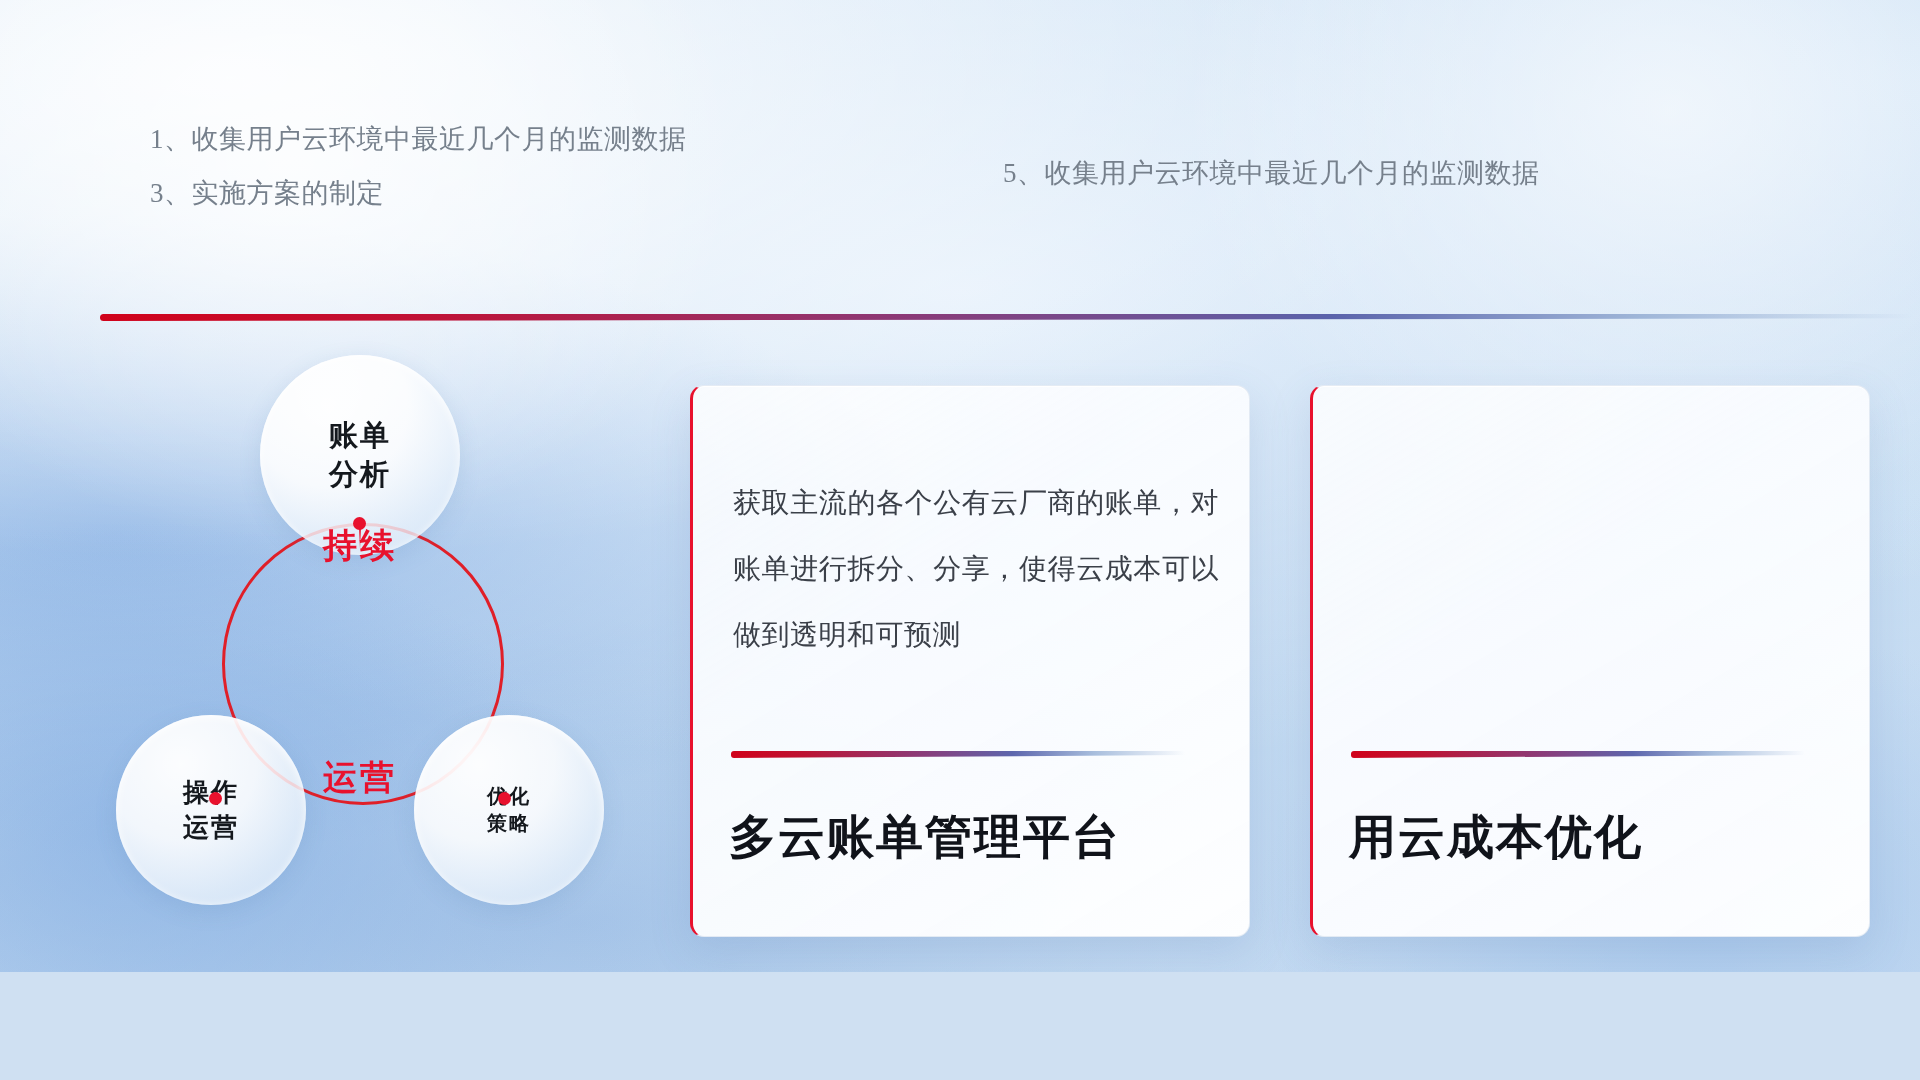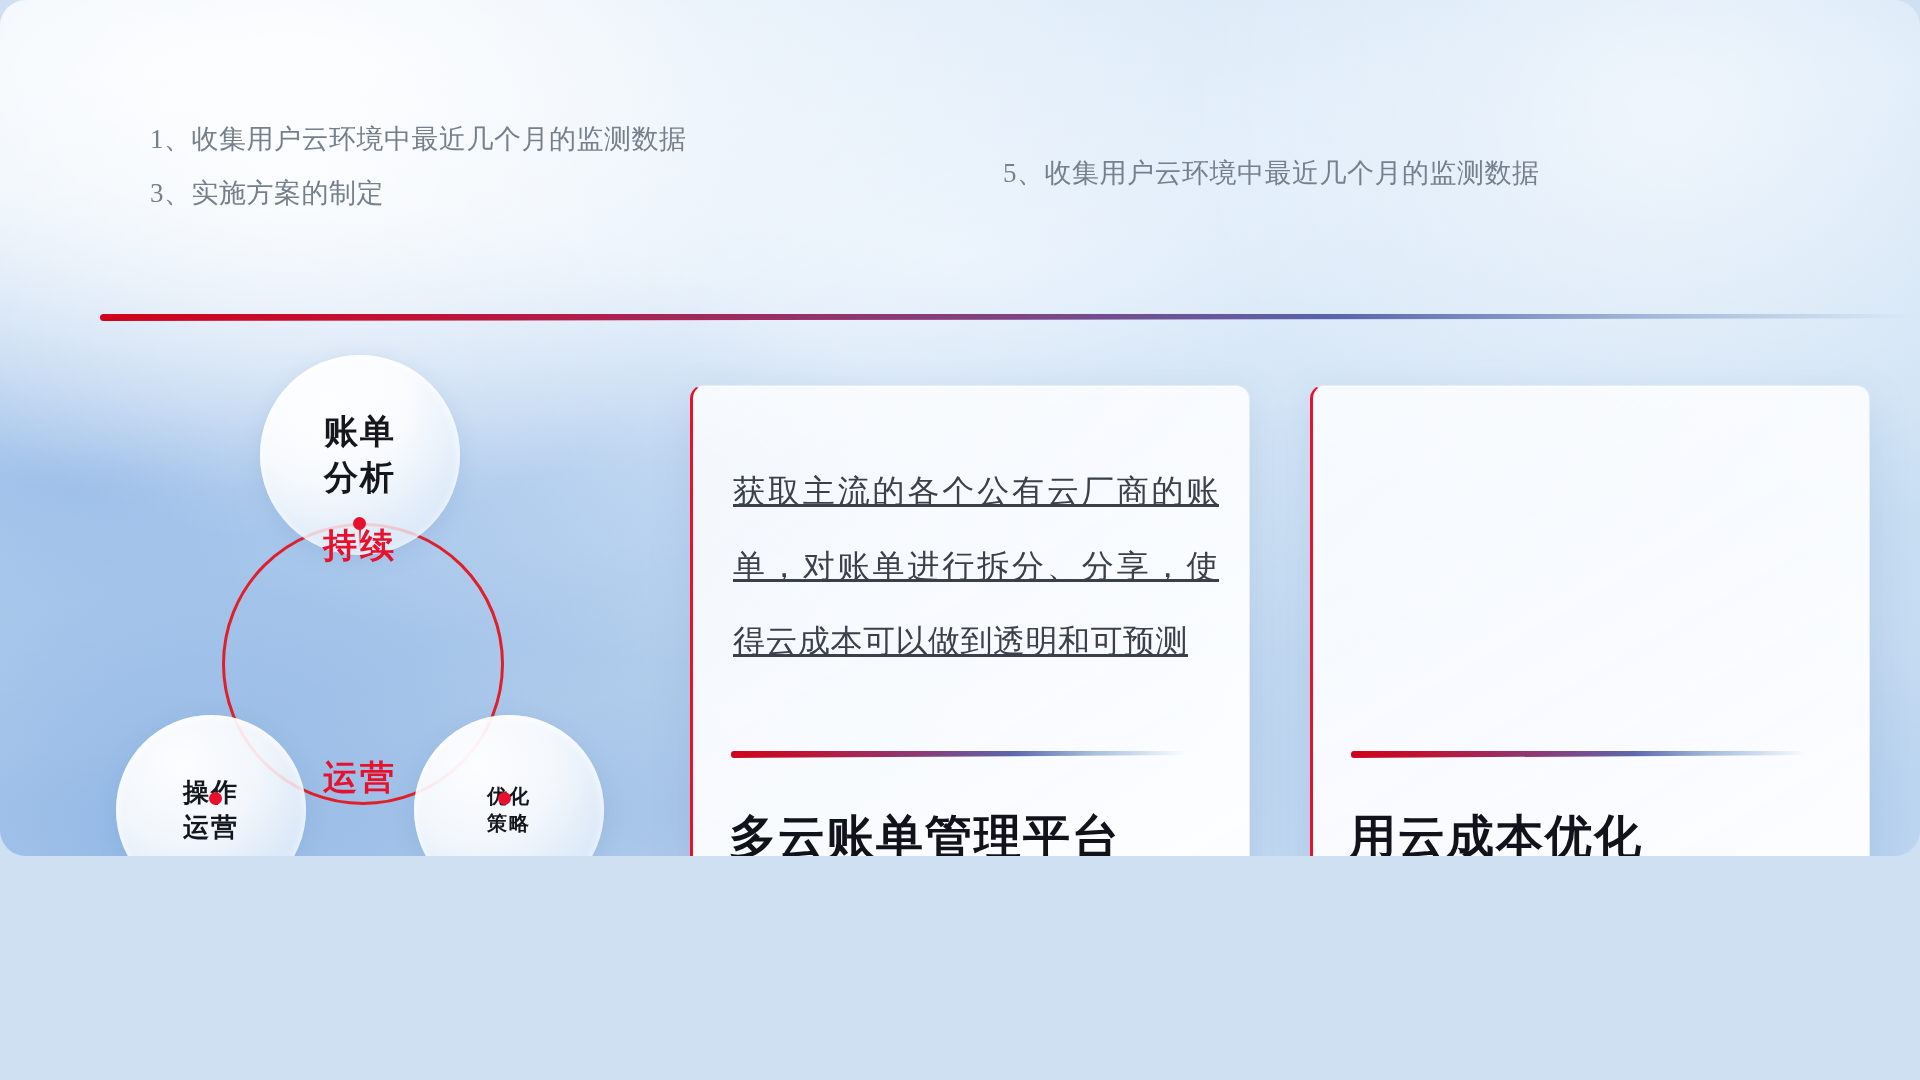--- a/index.html
+++ b/index.html
@@ -2,30 +2,29 @@
 <html><head>
 <meta charset="utf-8">
 <style>
   html,body{margin:0;padding:0;}
   body{
     width:1920px;height:1080px;overflow:hidden;
     font-family:"Liberation Sans","DejaVu Sans",sans-serif;
     background:#cfe0f2;
   }
   #stage{
-    position:relative;width:1920px;height:856px;overflow:hidden;
+    position:relative;width:1920px;height:972px;overflow:hidden;
     background:
       radial-gradient(120% 90% at 12% 8%, rgba(255,255,255,.85) 0%, rgba(255,255,255,0) 55%),
       radial-gradient(70% 55% at 6% 55%, rgba(120,165,225,.55) 0%, rgba(120,165,225,0) 60%),
       radial-gradient(90% 70% at 50% 30%, rgba(232,242,252,.95) 0%, rgba(232,242,252,0) 70%),
       radial-gradient(100% 80% at 98% 8%, rgba(215,232,248,.95) 0%, rgba(215,232,248,0) 65%),
       radial-gradient(85% 65% at 88% 92%, rgba(183,209,238,.85) 0%, rgba(183,209,238,0) 70%),
       radial-gradient(60% 45% at 30% 95%, rgba(152,186,228,.75) 0%, rgba(152,186,228,0) 70%),
       linear-gradient(160deg,#d9e9f7 0%,#c7ddf2 28%,#b8d2ee 52%,#c9dff3 72%,#dceaf8 100%);
-    border-radius: 26px;
   }
   .glow{position:absolute;border-radius:50%;pointer-events:none;}
   .g1{left:-160px;top:-220px;width:900px;height:760px;background:radial-gradient(closest-side,rgba(255,255,255,.75),rgba(255,255,255,0));}
   .g2{left:1180px;top:-300px;width:980px;height:820px;background:radial-gradient(closest-side,rgba(255,255,255,.6),rgba(255,255,255,0));}
   .g3{left:-300px;top:520px;width:880px;height:640px;background:radial-gradient(closest-side,rgba(126,170,226,.55),rgba(126,170,226,0));}
   .g4{left:1250px;top:620px;width:900px;height:620px;background:radial-gradient(closest-side,rgba(160,195,234,.55),rgba(160,195,234,0));}
 
   
   .list{position:absolute;color:#76808c;font-size:27px;line-height:1;letter-spacing:.5px;}
   .list .row{margin-bottom:27px;white-space:nowrap;}
@@ -44,21 +43,21 @@
   
   #venn{position:absolute;left:98px;top:355px;width:540px;height:600px;}
   .bubble{
     position:absolute;border-radius:50%;
     background:
       radial-gradient(circle at 34% 26%, rgba(255,255,255,.97) 0%, rgba(255,255,255,.88) 40%, rgba(236,244,252,.80) 70%, rgba(222,236,250,.72) 100%);
     box-shadow:inset 0 2px 10px rgba(255,255,255,.9), 0 6px 22px rgba(90,130,180,.16);
     display:flex;flex-direction:column;align-items:center;justify-content:center;
     color:#14181d;font-weight:bold;letter-spacing:2px;text-align:center;
   }
-  #bubble-top{left:162px;top:0px;width:200px;height:200px;font-size:34px;line-height:1.35;}
+  #bubble-top{left:162px;top:0px;width:200px;height:200px;font-size:29px;line-height:1.35;}
   #bubble-left{left:18px;top:360px;width:190px;height:190px;font-size:26px;line-height:1.35;}
   #bubble-right{left:316px;top:360px;width:190px;height:190px;font-size:20px;line-height:1.35;}
   #ring{
     position:absolute;left:124px;top:168px;width:276px;height:276px;
     border:3px solid #e01f28;border-radius:50%;
   }
   #center-label{
     position:absolute;left:124px;top:168px;width:276px;height:276px;
     display:flex;flex-direction:column;align-items:center;justify-content:space-between;
     color:#e8112d;font-weight:bold;font-size:34px;line-height:1.3;letter-spacing:3px;text-align:center;
@@ -76,23 +75,23 @@
     border-radius:14px;
     border:1px solid rgba(226,233,243,.9);
     border-left:3px solid #e8112d;
     background:linear-gradient(150deg,rgba(255,255,255,.80) 0%,rgba(250,252,255,.94) 38%,rgba(255,255,255,.97) 100%);
     box-shadow:0 14px 40px rgba(86,124,176,.17), inset 0 1px 0 rgba(255,255,255,.9);
     box-sizing:border-box;
   }
   #card-1{left:690px;}
   #card-2{left:1310px;}
   .card-body{
-    position:absolute;left:40px;right:30px;top:68px;
-    color:#3b4049;font-size:32px;line-height:2.35;letter-spacing:.5px;
-    text-align:justify;text-justify:inter-character;text-decoration:underline;
+    position:absolute;left:40px;right:30px;top:84px;
+    color:#3b4049;font-size:28px;line-height:2.35;letter-spacing:.5px;
+    text-align:justify;text-justify:inter-character;
   }
   .card-rule{
     position:absolute;left:38px;width:454px;height:7px;top:365px;
     background:linear-gradient(90deg,#d0021b 0%,#bd1333 16%,#8b3b79 42%,#5d66ad 62%,#a8bedd 80%,rgba(210,226,242,0) 100%);
     border-radius:3px;
     clip-path:polygon(0 0,100% 0,100% 58%,0 100%);
   }
   .card-title{
     position:absolute;left:36px;top:420px;
     color:#10131a;font-weight:bold;font-size:47px;letter-spacing:2px;

